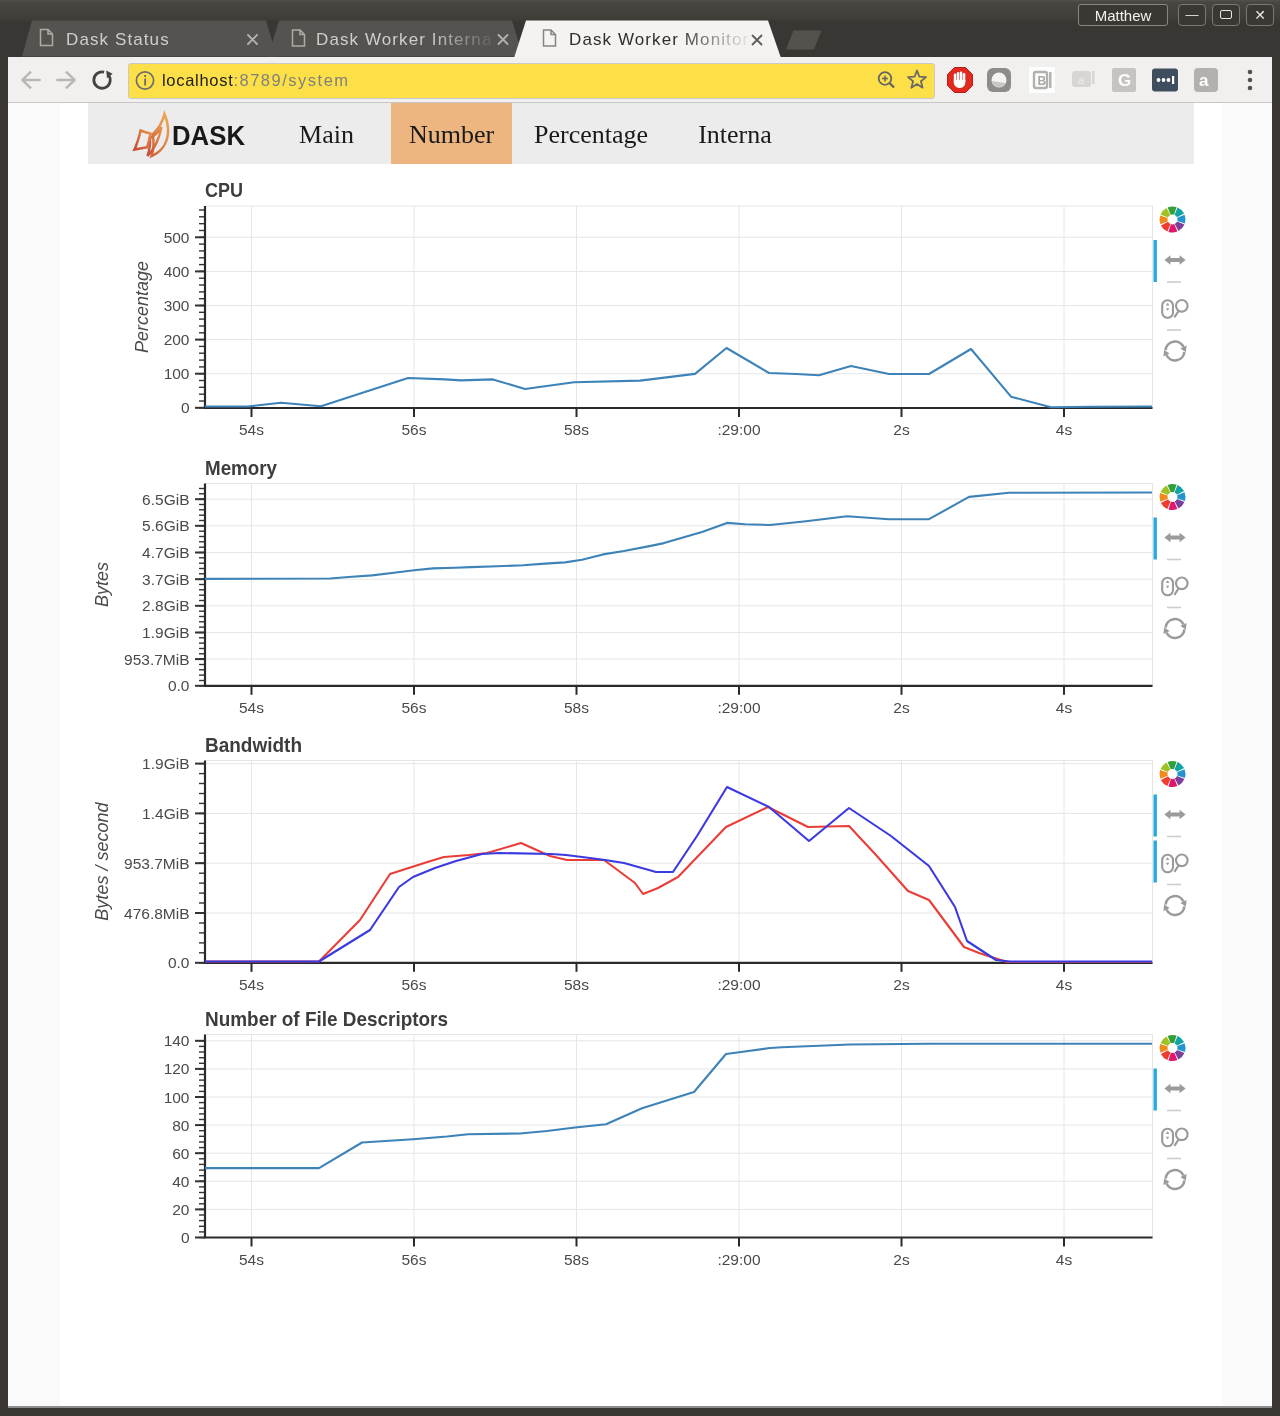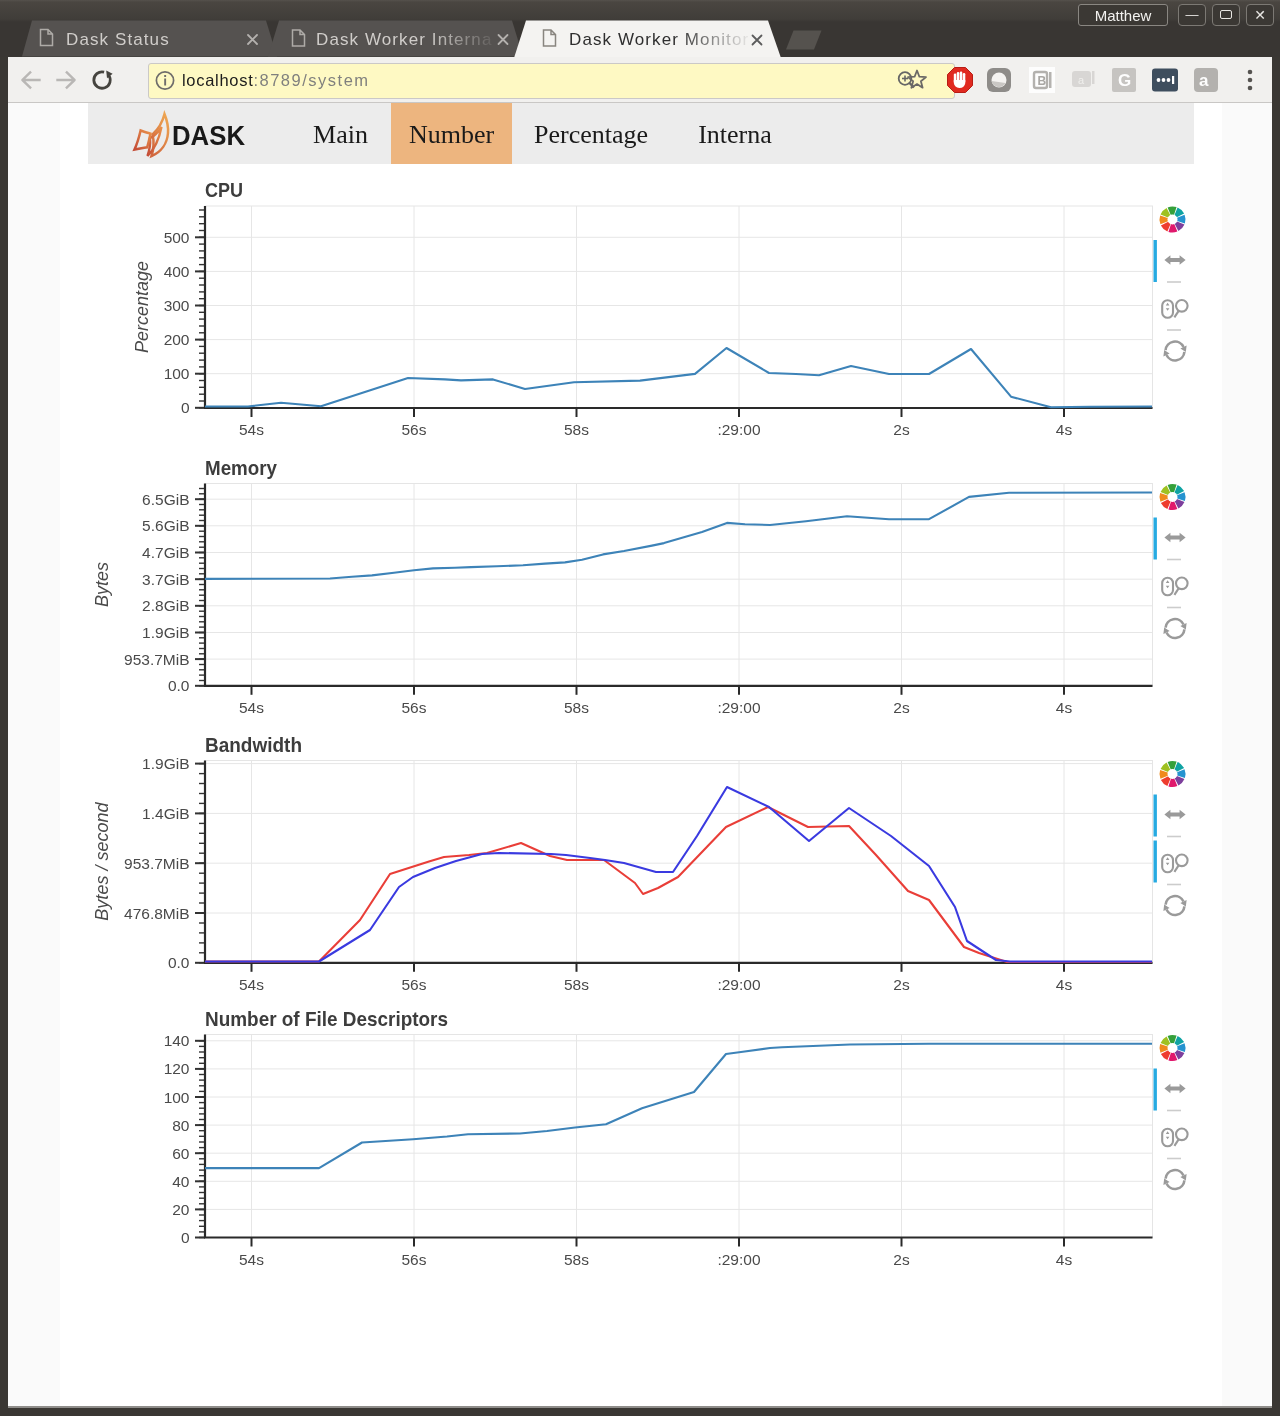--- a/index.html
+++ b/index.html
@@ -11,21 +11,21 @@
   background:linear-gradient(#55514c 0px, #4a4641 2px, #403d39 19px, #393633 22px, #393633 100%); }
 .wbtn { position:absolute; top:4px; width:28px; height:22px; border:1px solid #7c7974;
   border-radius:4px; background:#3b3834; color:#e8e6e3; text-align:center;
   line-height:20px; font-size:13px; }
 #userbox { position:absolute; left:1078px; top:4px; width:90px; height:22px;
   border:1px solid #8a8782; border-radius:3px; background:#3b3834; color:#f2f1ef;
   text-align:center; line-height:21px; font-size:15px; }
 #toolbar { position:absolute; left:0; top:57px; width:100%; height:46px;
   background:#f1f0ee; border-bottom:1px solid #c9c7c5; }
 #omnibox { position:absolute; left:128px; top:6px; width:807px; height:36px;
-  background:#fef9c3; border:1px solid #cbc9c7; border-radius:3px;margin-left:20px; }
+  background:#fde047; border:1px solid #cbc9c7; border-radius:3px; }
 #urltext { position:absolute; left:33px; top:7px; font-size:16.5px; letter-spacing:0.7px; color:#1c1c1c; }
 #urltext span { letter-spacing:1.5px; }
 #urltext span { color:#80807e; }
 #viewport { position:absolute; left:8px; top:103px; width:1264px; height:1305px;
   background:#fafafa; }
 #pagebody { position:absolute; left:52px; top:0; width:1162px; height:1305px; background:#fff; }
 #navbar { position:absolute; left:80px; top:0; width:1106px; height:61px; background:#ececec;
   font-family:"Liberation Serif", serif; }
 .navlink { position:absolute; top:0; height:61px; line-height:63px; font-size:26px; color:#1a1a1a; text-align:center; }
 #dasktext { position:absolute; left:84px; top:17px; font-size:28px; font-weight:bold;
@@ -148,21 +148,21 @@
         <circle cx="350" cy="15" r="2.3"></circle>
           <circle cx="350" cy="23" r="2.3"></circle>
           <circle cx="350" cy="31" r="2.3"></circle>
       </g>
     </svg>
   </div>
   <div id="viewport">
     <div id="pagebody"></div>
     <div id="navbar">
       <div id="dasktext">DASK</div>
-      <div class="navlink" style="left:225px;width:55px">Main</div>
+      <div class="navlink" style="left:211px;width:55px">Main</div>
       <div style="position:absolute;left:303px;top:0;width:121px;height:61px;background:#edb57f"></div>
       <div class="navlink" style="left:303px;width:121px">Number</div>
       <div class="navlink" style="left:446px;width:110px">Percentage</div>
       <div class="navlink" style="left:602px;width:90px">Interna</div>
     </div>
     <svg width="48" height="54" viewBox="0 0 48 54" style="position:absolute;left:120px;top:5px" xmlns="http://www.w3.org/2000/svg">
 <defs>
 <linearGradient id="dg" x1="0" y1="1" x2="1" y2="0">
 <stop offset="0" stop-color="#c44c36"></stop>
             <stop offset="1" stop-color="#e9914b"></stop>

